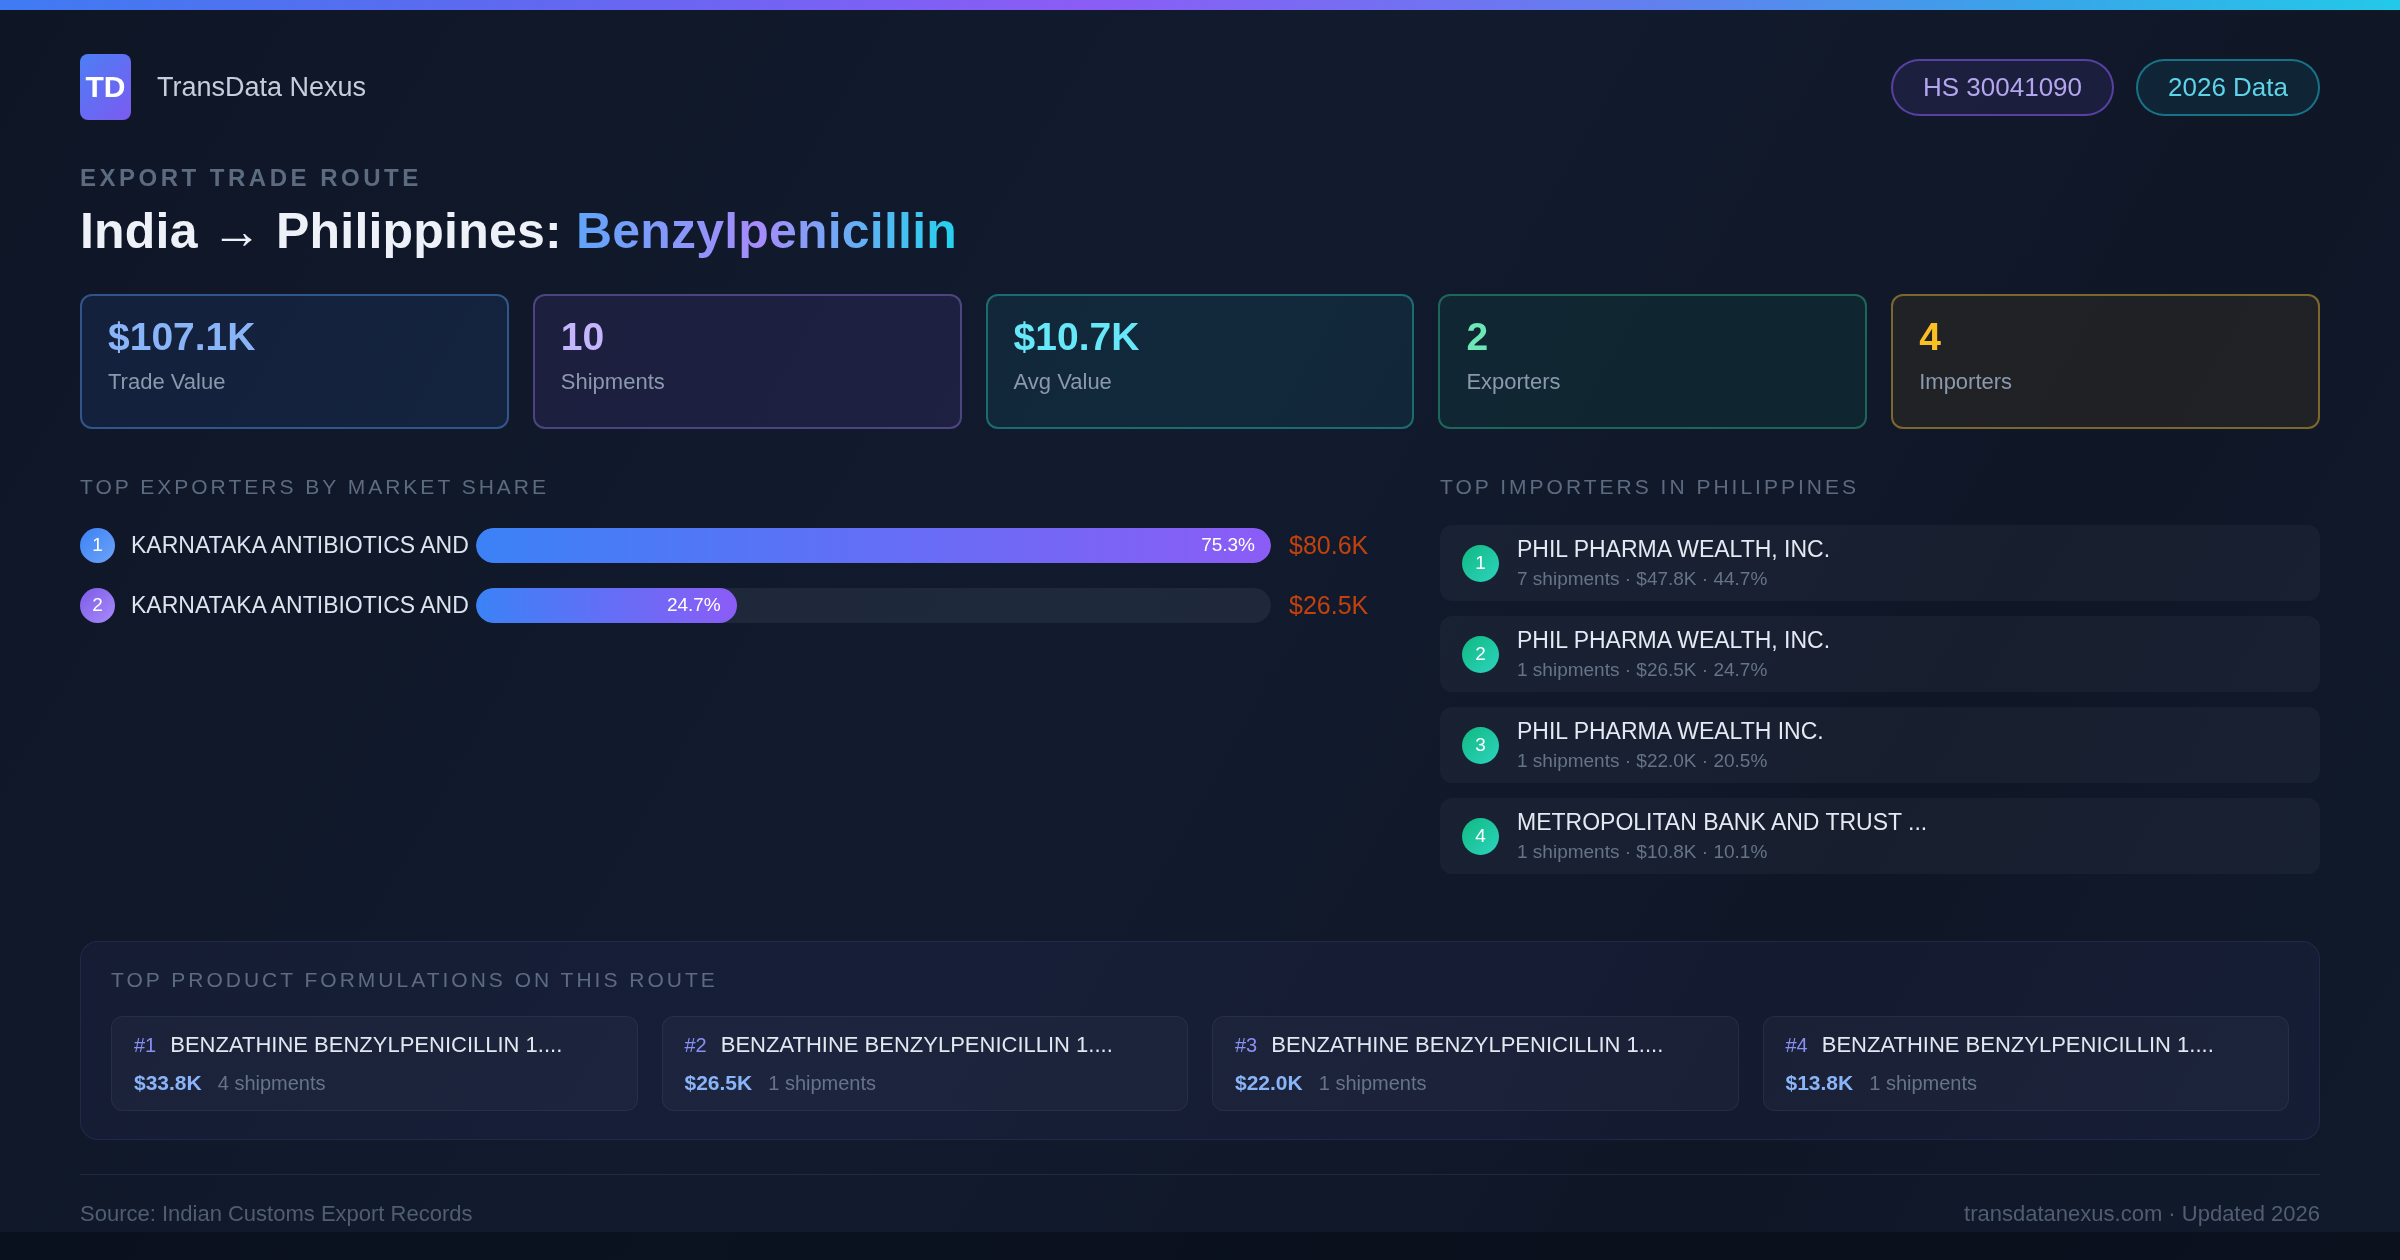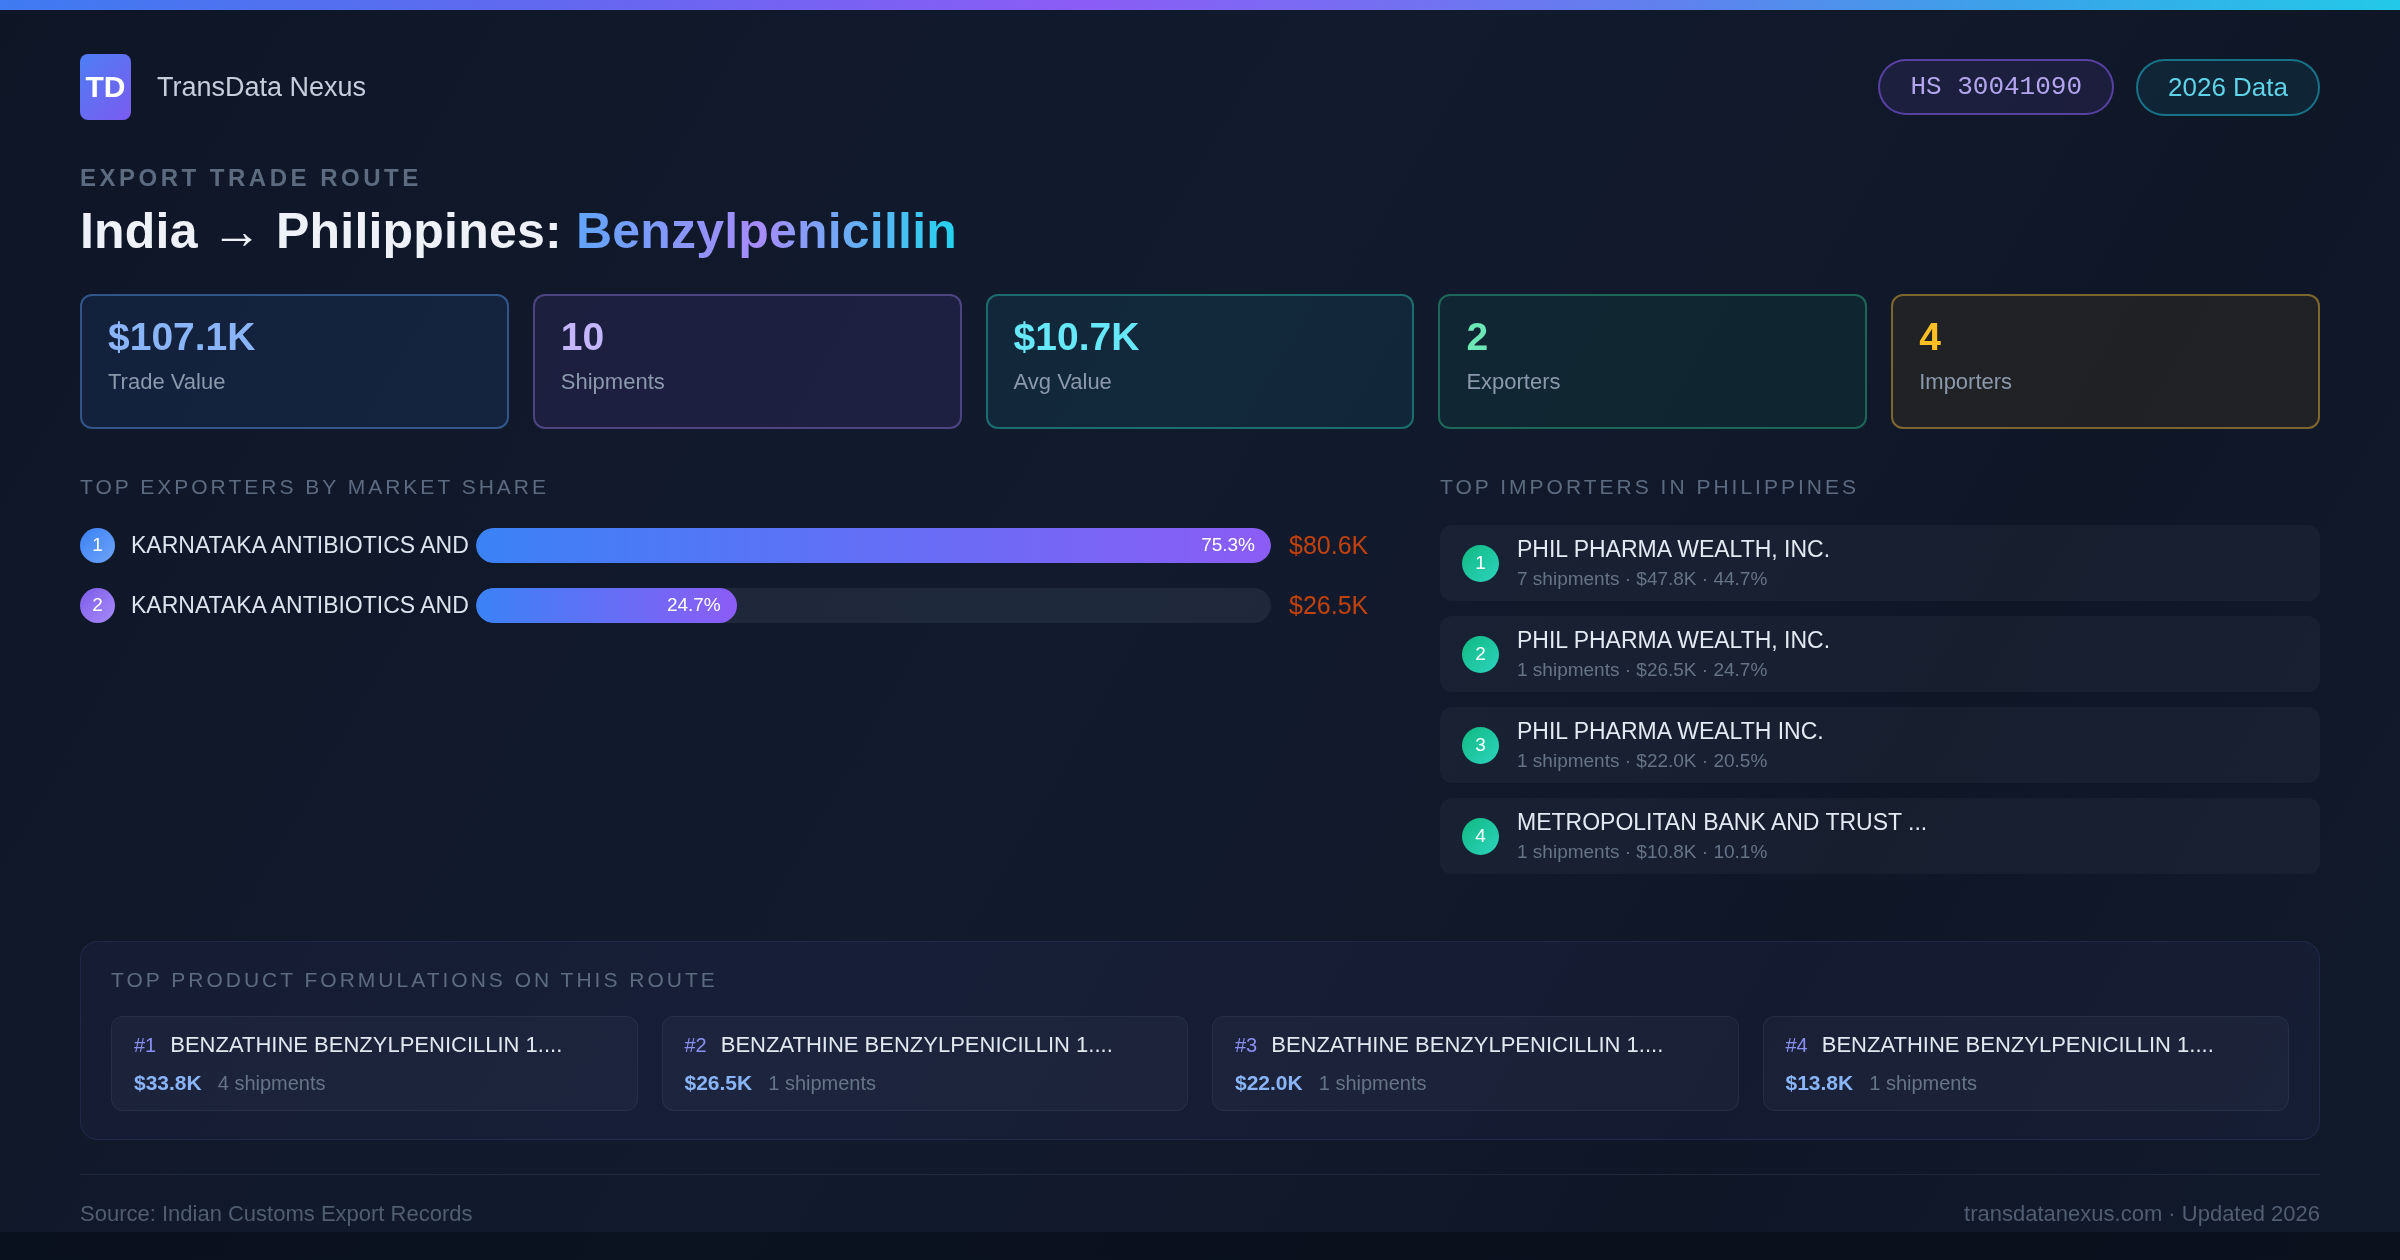--- a/index.html
+++ b/index.html
@@ -18,21 +18,21 @@
   
   .header { margin-top:44px; display:flex; align-items:center; justify-content:space-between; }
   .brand { display:flex; align-items:center; }
   .logo { width:51px; height:66px; border-radius:8px;
     background:linear-gradient(135deg,#4d7ef5 0%,#7b5bf0 100%);
     display:flex; align-items:center; justify-content:center;
     font-size:30px; font-weight:600; color:#fff; }
   .app-name { margin-left:26px; font-size:27px; color:#c6cedb; }
   .pills { display:flex; align-items:center; }
   .pill { font-size:26px; padding:11px 30px; border-radius:999px; white-space:nowrap; }
-  .pill-hs { color:#b4a6ee; border:2px solid rgba(139,92,246,0.55); background:rgba(139,92,246,0.10);font-family:Liberation Mono, monospace; }
+  .pill-hs { color:#b4a6ee; border:2px solid rgba(139,92,246,0.55); background:rgba(139,92,246,0.10); }
   .pill-year { margin-left:22px; color:#5fd3e8; border:2px solid rgba(34,211,238,0.45); background:rgba(34,211,238,0.07); }
 
   
   .eyebrow { margin-top:44px; font-size:24px; font-weight:600; letter-spacing:3.5px; color:#5d6b80; }
   .title { margin-top:10px; font-size:50px; font-weight:600; color:#eef2f8; letter-spacing:0.2px; }
   .title .highlight {
     background:linear-gradient(90deg,#60a5fa 0%,#a78bfa 48%,#22d3ee 100%);
     -webkit-background-clip:text; background-clip:text; color:transparent; }
 
   

